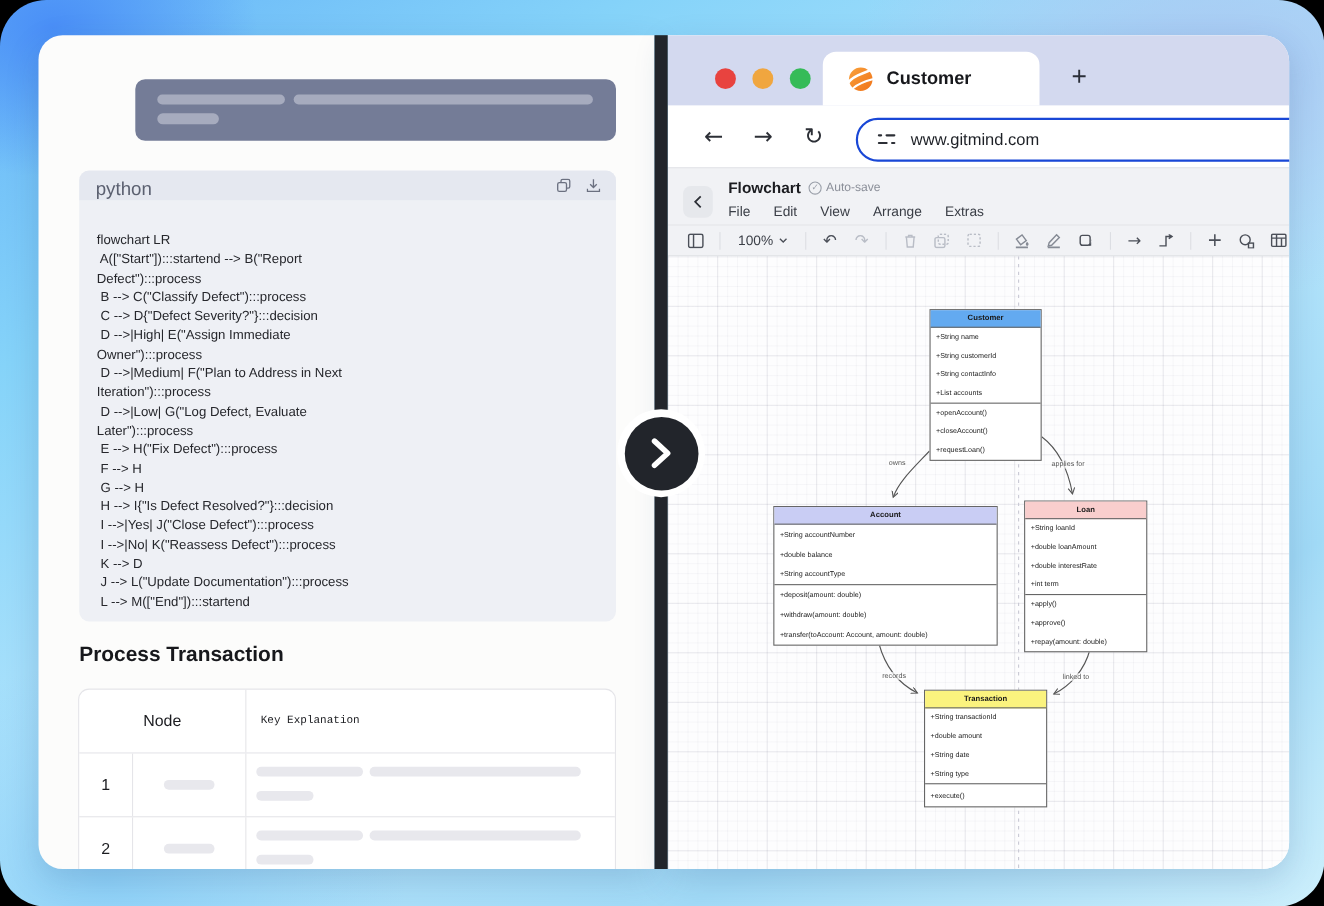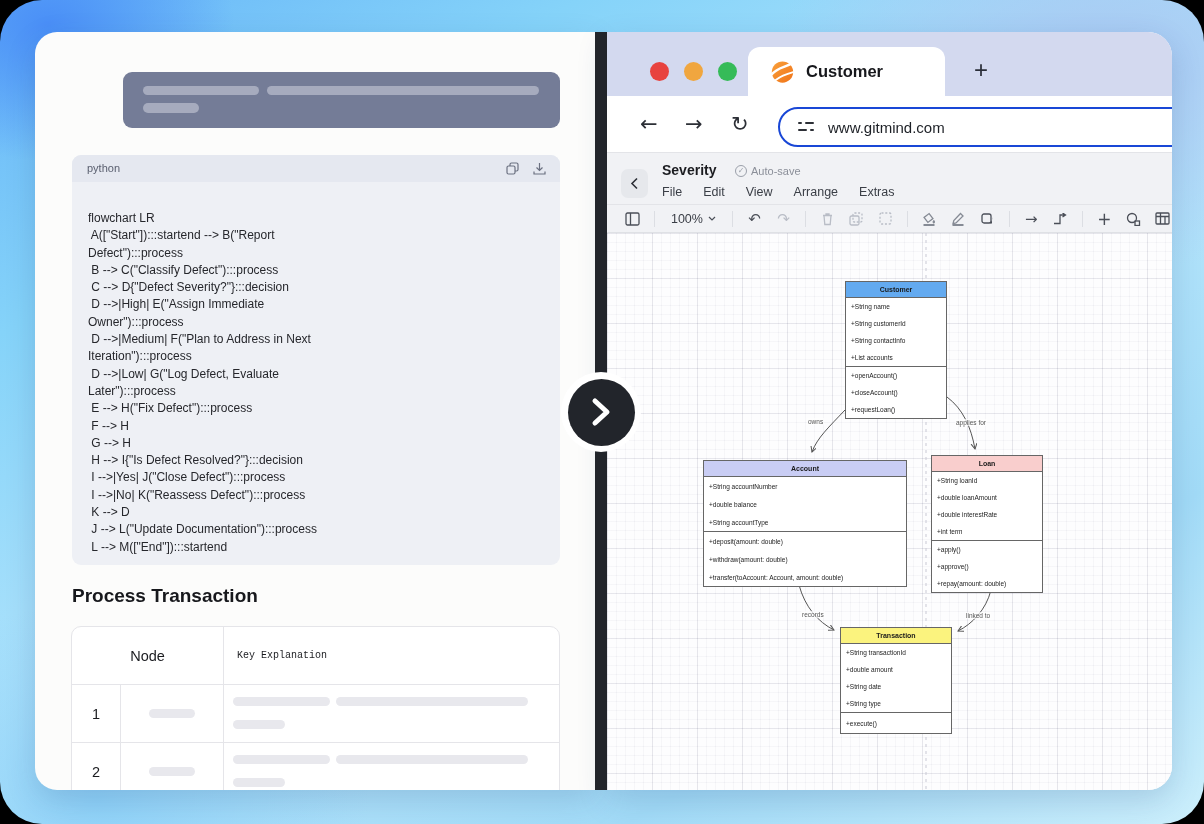--- a/index.html
+++ b/index.html
@@ -15,21 +15,21 @@
 
   
   .left-panel { position:absolute; left:35px; top:32px; width:560px; height:758px;
     background:#fcfcfb; border-radius:22px 0 0 22px; overflow:hidden;
     box-shadow:0 10px 30px rgba(30,60,120,.18); }
   .slate-box { position:absolute; left:88px; top:40px; width:437px; height:56px; background:#747c97; border-radius:9px; }
   .slate-bar { position:absolute; height:9px; border-radius:5px; background:#a6abbe; }
 
   .code-block { position:absolute; left:37px; top:123px; width:488px; height:410px; background:#eef0f5; border-radius:9px; overflow:hidden; }
   .code-head { position:relative; height:27px; background:#e5e8f0; }
-  .code-lang { position:absolute; left:15px; top:7px; font-size:11px; color:#5b6070; }
+  .code-lang { position:absolute; left:15px; top:7px; font-size:17px; color:#5b6070; }
   .code-actions { position:absolute; right:14px; top:6px; display:flex; gap:13px; }
   .mini-btn { width:14px; height:14px; display:inline-flex; align-items:center; justify-content:center; cursor:pointer; }
   .mini-btn svg { stroke:#6b7080; fill:none; stroke-width:1.2; }
   .code-body { padding:28px 10px 0 16px; }
   .code-line { white-space:pre; font-size:12px; line-height:17.3px; color:#26272c; }
 
   .section-title { position:absolute; left:37px; top:553px; font-size:19px; font-weight:bold; color:#17181c; }
 
   .pe-table { position:absolute; left:36px; top:594px; width:489px; height:200px;
     border:1px solid #e5e5e9; border-radius:10px; background:#fff; }
@@ -242,21 +242,21 @@
         <span class="url-text">www.gitmind.com</span>
       </div>
     </div>
 
     <div class="appbar">
       <span class="back-btn">
         <svg width="9" height="13" viewBox="0 0 9 13">
             <path d="M7 1.5 L2 6.5 L7 11.5" stroke="#2c2f36" stroke-width="1.6" fill="none"></path>
           </svg>
       </span>
-      <span class="doc-title">Severity</span>
+      <span class="doc-title">Flowchart</span>
       <span class="autosave">
         <span class="chk">✓</span>
         <span>Auto-save</span>
       </span>
       <div class="menus">
         <span>File</span>
         <span>Edit</span>
         <span>View</span>
         <span>Arrange</span>
         <span>Extras</span>

